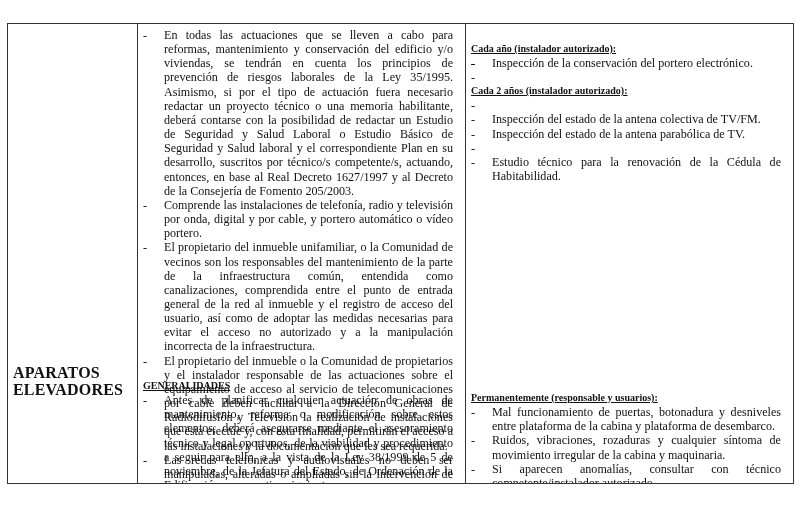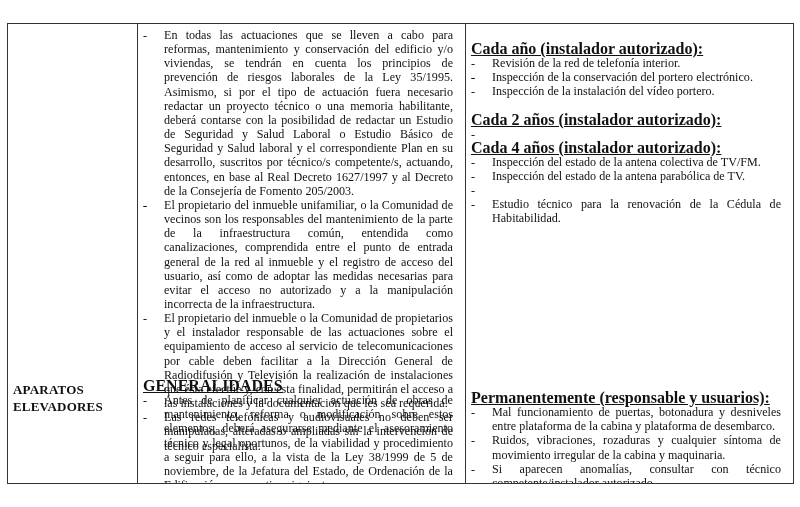--- a/index.html
+++ b/index.html
@@ -48,22 +48,22 @@
       left: 458px;
       top: 0;
       width: 327px;
       height: 100%;
       box-sizing: border-box;
       overflow: hidden;
     }
     .row-label {
       position: absolute;
       left: 5px;
-      top: 357px;
-      font-size: 13px;
+      top: 340px;
+      font-size: 16px;
       font-weight: bold;
       line-height: 17px;
       letter-spacing: 0.2px;
     }
     .block {
       position: absolute;
       left: 0;
       right: 0;
     }
     .mid-block { padding: 0 6px 0 0; }
@@ -76,21 +76,21 @@
       line-height: 14.15px;
       text-align: justify;
     }
     .dash {
       position: absolute;
       left: 5px;
       top: 0;
     }
     .heading {
       padding-left: 5px;
-      font-size: 16px;
+      font-size: 10px;
       line-height: 14.15px;
       font-weight: bold;
       text-decoration: underline;
     }
     .spacer { height: 14px; }
   </style>
 </head>
 <body>
 
 <div class="page-table">
@@ -98,47 +98,46 @@
   <div class="col-left">
     <div class="row-label">
       <div>APARATOS</div>
       <div>ELEVADORES</div>
     </div>
   </div>
 
   <div class="col-mid">
     <div class="block mid-block" style="top:4px;">
       <div class="item"><span class="dash">-</span><span>En todas las actuaciones que se lleven a cabo para reformas, mantenimiento y conservación del edificio y/o viviendas, se tendrán en cuenta los principios de prevención de riesgos laborales de la Ley 35/1995. Asimismo, si por el tipo de actuación fuera necesario redactar un proyecto técnico o una memoria habilitante, deberá contarse con la posibilidad de redactar un Estudio de Seguridad y Salud Laboral o Estudio Básico de Seguridad y Salud laboral y el correspondiente Plan en su desarrollo, suscritos por técnico/s competente/s, actuando, entonces, en base al Real Decreto 1627/1997 y al Decreto de la Consejería de Fomento 205/2003.</span></div>
-      <div class="item"><span class="dash">-</span></div>
+      <div class="item"><span class="dash">-</span><span>Comprende las instalaciones de telefonía, radio y televisión por onda, digital y por cable, y portero automático o vídeo portero.</span></div>
       <div class="item"><span class="dash">-</span><span>El propietario del inmueble unifamiliar, o la Comunidad de vecinos son los responsables del mantenimiento de la parte de la infraestructura común, entendida como canalizaciones, comprendida entre el punto de entrada general de la red al inmueble y el registro de acceso del usuario, así como de adoptar las medidas necesarias para evitar el acceso no autorizado y a la manipulación incorrecta de la infraestructura.</span></div>
       <div class="item"><span class="dash">-</span><span>El propietario del inmueble o la Comunidad de propietarios y el instalador responsable de las actuaciones sobre el equipamiento de acceso al servicio de telecomunicaciones por cable deben facilitar a la Dirección General de Radiodifusión y Televisión la realización de instalaciones que ésta efectúe y, con esta finalidad, permitirán el acceso a las instalaciones y la documentación que les sea requerida.</span></div>
       <div class="item"><span class="dash">-</span><span>Las redes telefónicas y audiovisuales no deben ser manipuladas, alteradas o ampliadas sin la intervención de técnico especialista.</span></div>
     </div>
 
     <div class="block mid-block" style="top:355px;font-family:Liberation Serif, serif;">
       <div class="heading">GENERALIDADES</div>
       <div class="item"><span class="dash">-</span><span>Antes de planificar cualquier actuación de obras de mantenimiento, reforma o modificación sobre estos elementos, deberá asegurarse mediante el asesoramiento técnico y legal  oportunos, de la viabilidad y procedimiento a seguir para ello, a la vista de la Ley 38/1999 de 5 de noviembre, de la Jefatura del Estado, de Ordenación de la Edificación, y normativa siguiente.</span></div>
 
     </div>
   </div>
 
   <div class="col-right">
     <div class="block right-block" style="top:18px;">
       <div class="heading">Cada año (instalador autorizado):</div>
-      <div class="item"><span class="dash">-</span><span>Revisión de la red de telefonía interior.</span></div>
+      <div class="item"><span class="dash">-</span></div>
       <div class="item"><span class="dash">-</span></div>
       <div class="item"><span class="dash">-</span><span>Inspección de la conservación del portero electrónico.</span></div>
-      <div class="item"><span class="dash">-</span><span>Inspección de la instalación del vídeo portero.</span></div>
+      <div class="item"><span class="dash">-</span></div>
       <div class="spacer"></div>
 
       <div class="heading">Cada 2 años (instalador autorizado):</div>
       <div class="item"><span class="dash">-</span></div>
       <div class="spacer"></div>
 
-      <div class="heading">Cada 4 años (instalador autorizado):</div>
       <div class="item"><span class="dash">-</span><span>Inspección del estado de la antena colectiva de TV/FM.</span></div>
       <div class="item"><span class="dash">-</span><span>Inspección del estado de la antena parabólica de TV.</span></div>
       <div class="item"><span class="dash">-</span></div>
       <div class="spacer"></div>
 
       <div class="item"><span class="dash">-</span><span>Estudio técnico para la renovación de la Cédula de Habitabilidad.</span></div>
     </div>
 
     <div class="block right-block" style="top:367px;">
       <div class="heading">Permanentemente (responsable y usuarios):</div>

